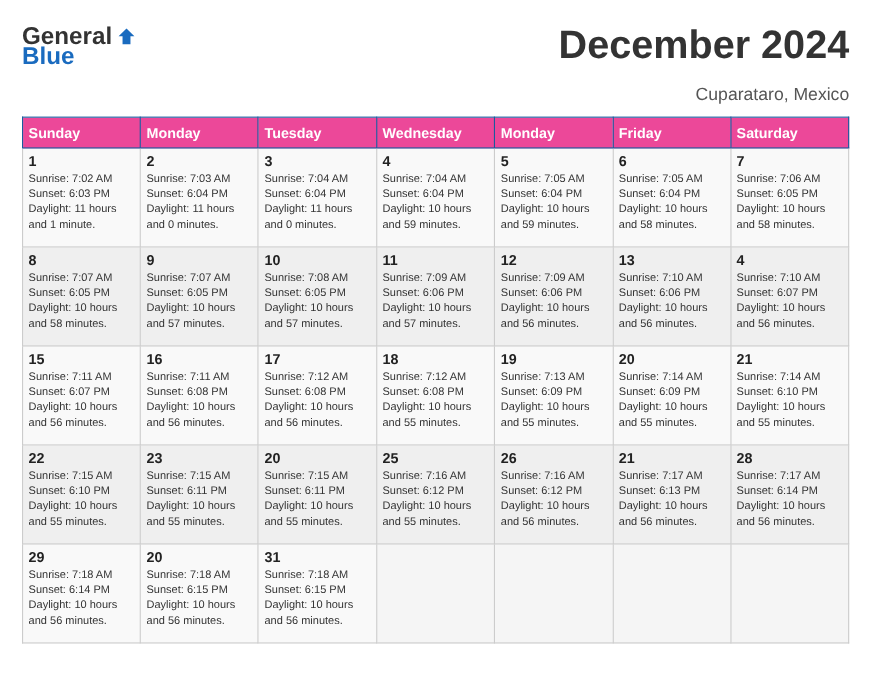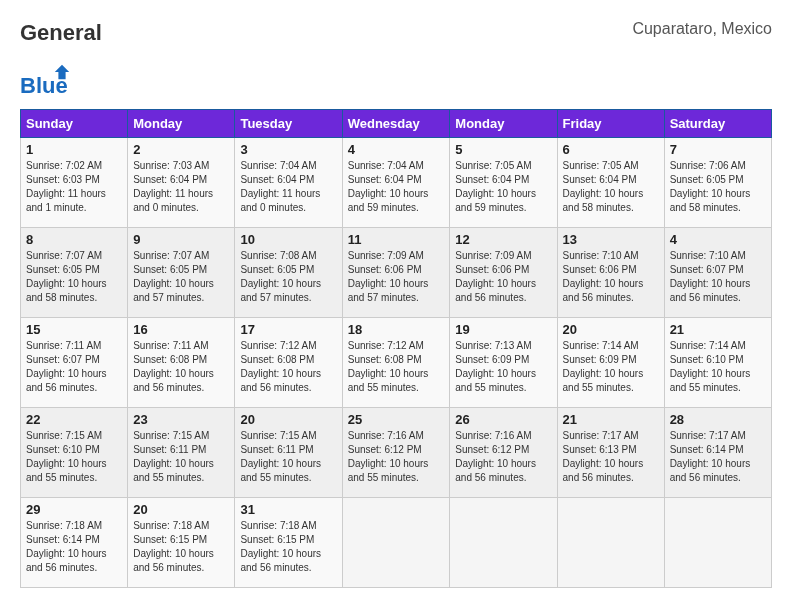--- a/index.html
+++ b/index.html
@@ -17,22 +17,21 @@
       margin-bottom: 10px;
     }
     .logo {
       display: flex;
       flex-direction: column;
       align-items: flex-start;
     }
     .logo-text {
       display: flex;
       align-items: center;
-      gap: 17px;
-      flex-direction: column;
+      gap: 2px;
     }
     .logo-general {
       font-size: 22px;
       font-weight: bold;
       color: #333;
     }
     .logo-blue {
       font-size: 22px;
       font-weight: bold;
       color: #1a6bbf;
@@ -46,28 +45,29 @@
       text-align: right;
     }
     .month-title {
       font-size: 36px;
       font-weight: bold;
       color: #333;
     }
     .location {
       font-size: 16px;
       color: #555;
+      margin-top: 16px;
     }
     .calendar {
       width: 100%;
       border-collapse: collapse;
       border: 1px solid #ccc;
     }
     .calendar th {
-      background-color: #6d28d9;
+      background-color: #ec4899;
       color: white;
       font-size: 13px;
       font-weight: bold;
       padding: 6px 5px;
       text-align: left;
       border: 1px solid #1a5a9e;
     }
     .calendar td {
       vertical-align: top;
       border: 1px solid #ccc;
@@ -107,20 +107,21 @@
   <div class="logo">
     <div class="logo-text">
       <span class="logo-general">General</span>
       <svg class="logo-icon" viewBox="0 0 20 20">
         <polygon points="10,2 18,10 14,10 14,18 6,18 6,10 2,10" fill="#1a6bbf"></polygon>
       </svg>
     </div>
     <span class="logo-blue" style="margin-top:-8px;text-align:right;">Blue</span>
   </div>
   <div class="title-section">
+    <div class="month-title">December 2024</div>
     <div class="location">Cuparataro, Mexico</div>
   </div>
 </div>
 
 <table class="calendar">
   <thead>
     <tr>
     <th>Sunday</th>
         <th>Monday</th>
         <th>Tuesday</th>

